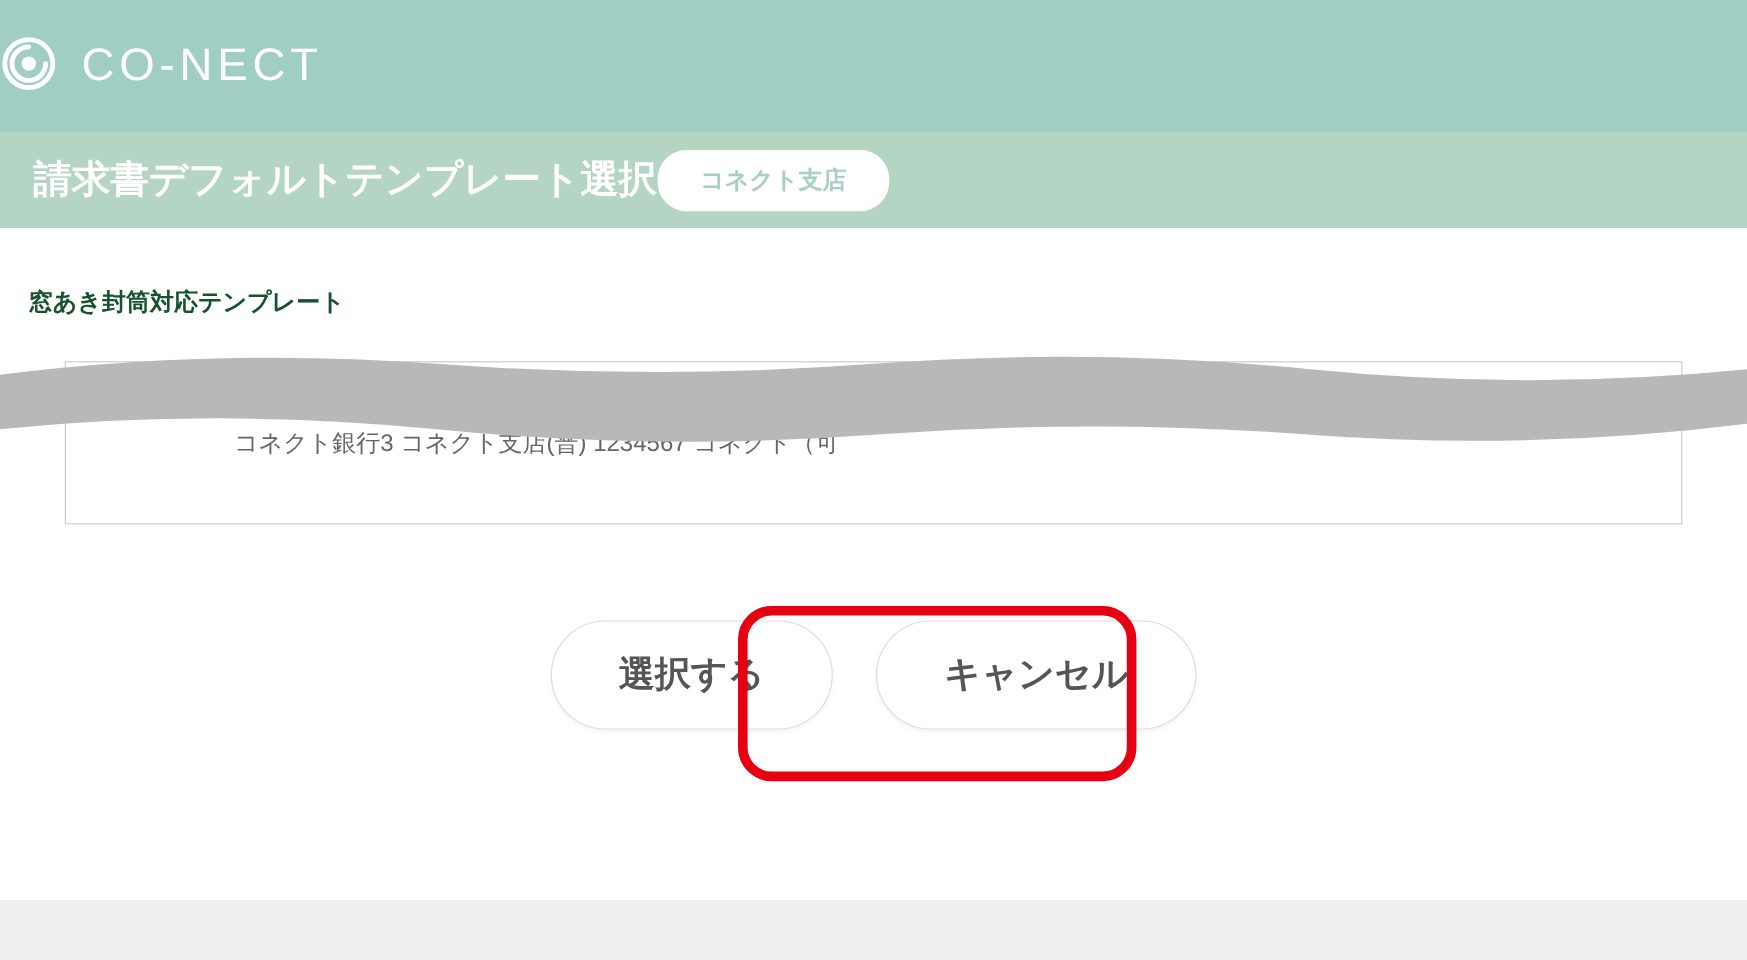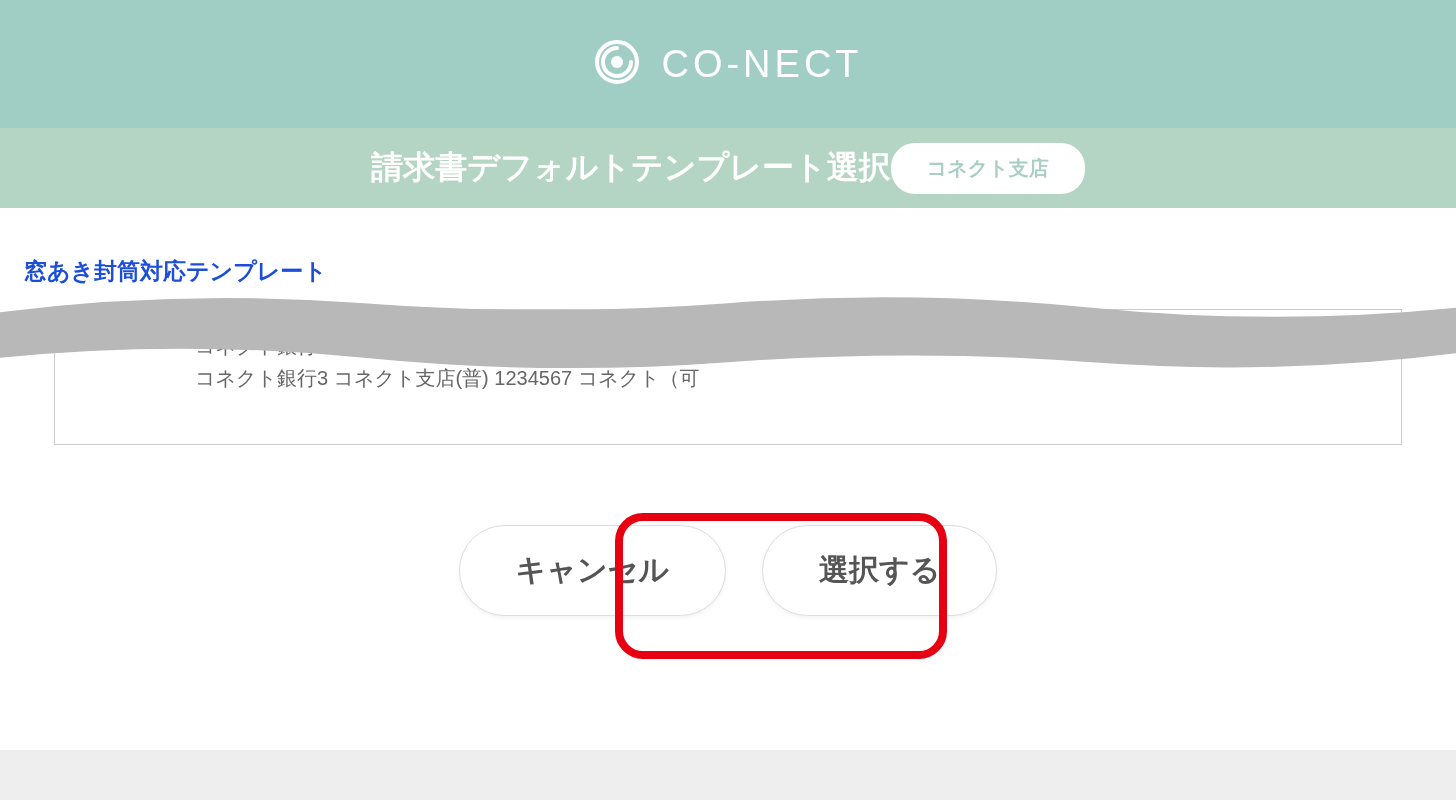--- a/index.html
+++ b/index.html
@@ -9,24 +9,24 @@
     }
     body {
       font-family: -apple-system, BlinkMacSystemFont, "Segoe UI", "Hiragino Sans", "Hiragino Kaku Gothic ProN", Meiryo, sans-serif;
       background: #ffffff;
       width: 1456px;
       height: 800px;
       overflow: hidden;
     }
     .header {
       background: #a1cec4;
-      height: 128px;
+      height: 110px;
       display: flex;
       align-items: center;
-      justify-content: center;
+      justify-content: flex-start;
     }
     .logo-container {
       display: flex;
       align-items: center;
       gap: 20px;
     }
     .logo-icon {
       width: 48px;
       height: 48px;
     }
@@ -34,21 +34,21 @@
       color: #ffffff;
       font-size: 38px;
       font-weight: 500;
       letter-spacing: 4px;
     }
     .subheader {
       background: #b4d4c4;
       height: 80px;
       display: flex;
       align-items: center;
-      justify-content: center;
+      justify-content: flex-start;
       padding: 0 28px;
     }
     .subheader-title {
       color: #ffffff;
       font-size: 32px;
       font-weight: 600;
     }
     .back-button {
       background: #ffffff;
       color: #a8cfc4;
@@ -58,24 +58,24 @@
       font-size: 20px;
       font-weight: 600;
       cursor: pointer;
     }
     .content {
       background: #ffffff;
       padding: 48px 24px 0 24px;
       position: relative;
     }
     .section-title {
-      color: #1d4ed8;
-      font-size: 23px;
+      color: #14532d;
+      font-size: 20px;
       font-weight: 600;
-      margin-bottom: 22px;
+      margin-bottom: 36px;
     }
     .template-box {
       border: 1px solid #cccccc;
       margin: 0 30px;
       padding: 20px 0 50px 0;
       position: relative;
       min-height: 130px;
     }
     .bank-info {
       color: #666666;
@@ -150,22 +150,22 @@
 <div class="content">
   <div class="section-title">窓あき封筒対応テンプレート</div>
 
   <div class="template-box">
     <div class="bank-info">コネクト銀行2 コネクト支店(普) 1234567 コネクト（可</div>
     <div class="bank-info">コネクト銀行3 コネクト支店(普) 1234567 コネクト（可</div>
   </div>
 
   <div class="button-row">
     <div class="highlight-box" style="left:591px; top:68px; width:332px; height:146px;"></div>
+    <button class="action-button">選択する</button>
     <button class="action-button">キャンセル</button>
-    <button class="action-button">選択する</button>
   </div>
 </div>
 
 <svg class="wavy-overlay" viewBox="0 0 1456 110" preserveAspectRatio="none">
   <path d="M 0 30 Q 180 5 364 20 Q 546 35 728 20 Q 910 5 1092 25 Q 1274 45 1456 25 L 1456 75 Q 1274 100 1092 85 Q 910 70 728 85 Q 546 100 364 80 Q 180 60 0 80 Z" fill="#b8b8b8"></path>
 </svg>
 
 <div class="footer-bar"></div>
 
 </body></html>

